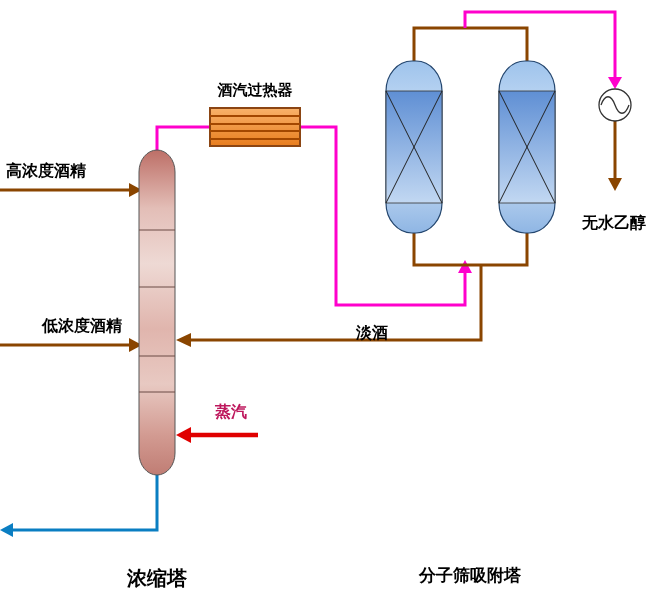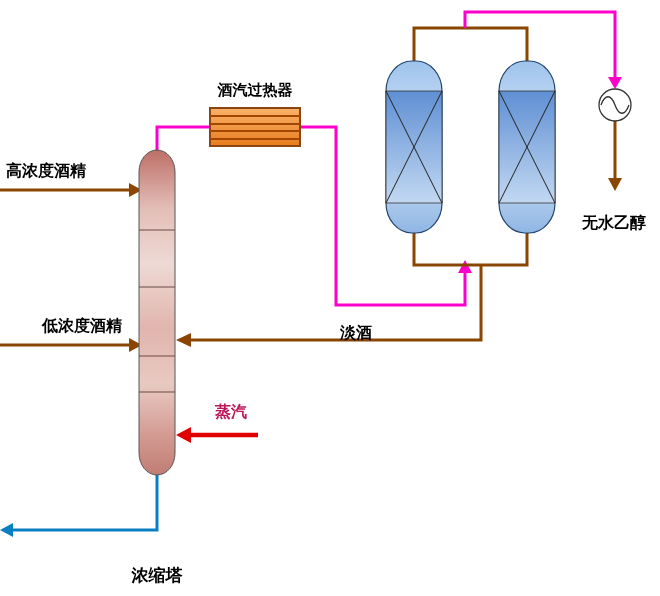--- a/index.html
+++ b/index.html
@@ -141,22 +141,23 @@
       <path d="M 601 105 C 605 94, 611 94, 615 105 C 619 116, 625 116, 629 105" fill="none" stroke="#333" stroke-width="1.3"></path>
     </g>
   </svg>
 
   <div class="lbl" style="left:6px;top:162px;">高浓度酒精</div>
 
   <div class="lbl" style="left:16px;top:317px;margin-left:26px;">低浓度酒精</div>
 
   <div class="lbl red" style="left:215px;top:403px;">蒸汽</div>
 
-  <div class="lbl" style="left:340px;top:324px;">淡酒</div>
+  <div class="lbl" style="left:356px;top:324px;">淡酒</div>
 
   <div class="lbl center" style="left:210px;top:82px;width:90px;font-size:15px;">酒汽过热器</div>
 
   <div class="lbl" style="left:582px;top:202px;margin-top:12px;">无水乙醇</div>
 
-  <div class="lbl center" style="left:117px;top:567px;width:80px;font-size:17px;">浓缩塔</div>
+  <div class="lbl center" style="left:117px;top:567px;width:80px;font-size:20px;">浓缩塔</div>
 
+  <div class="lbl center" style="left:410px;top:567px;width:120px;font-size:17px;">分子筛吸附塔</div>
 
 </div>
 
 </body></html>

